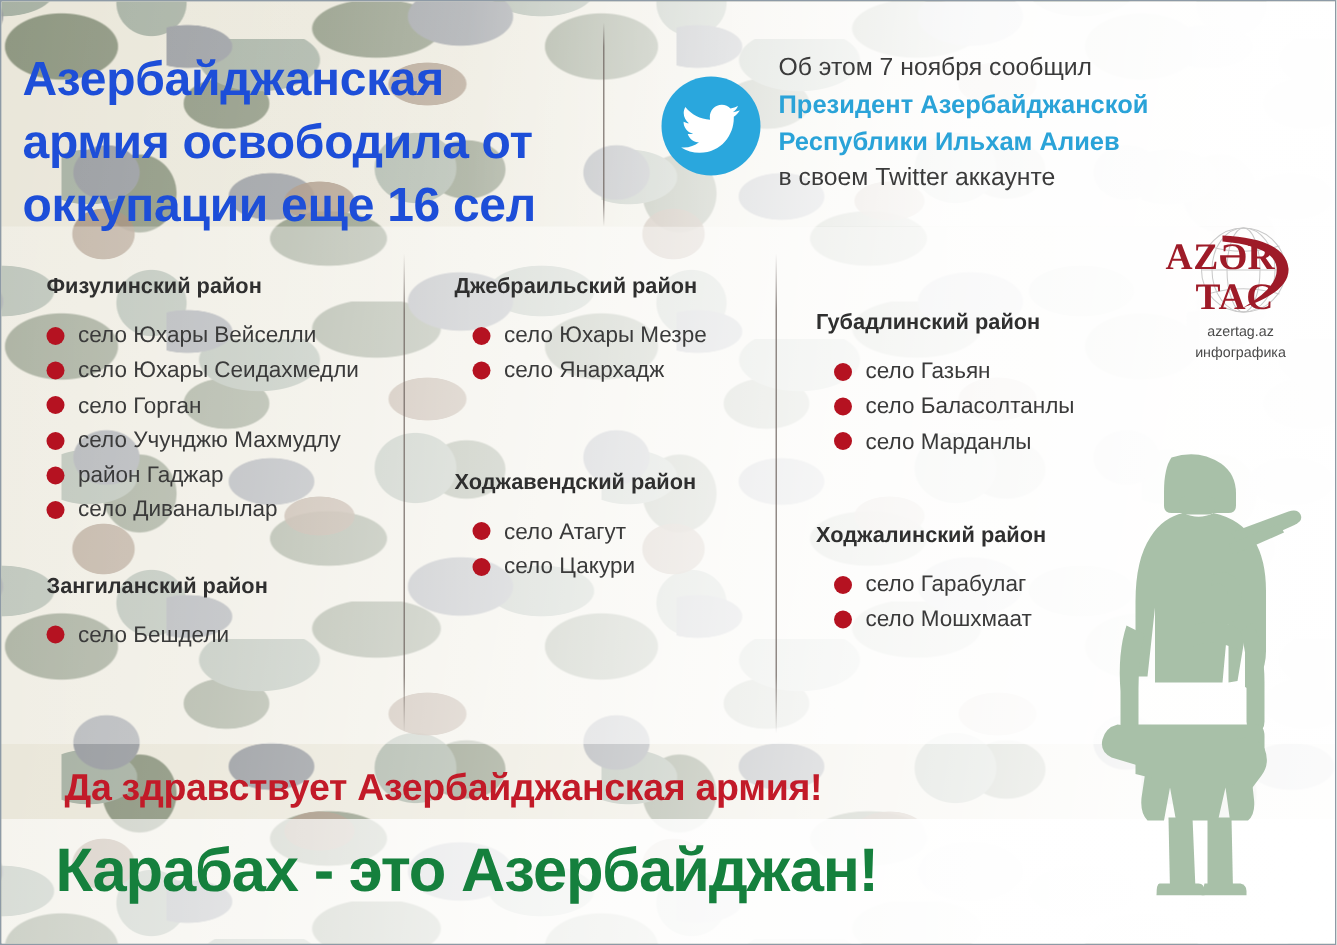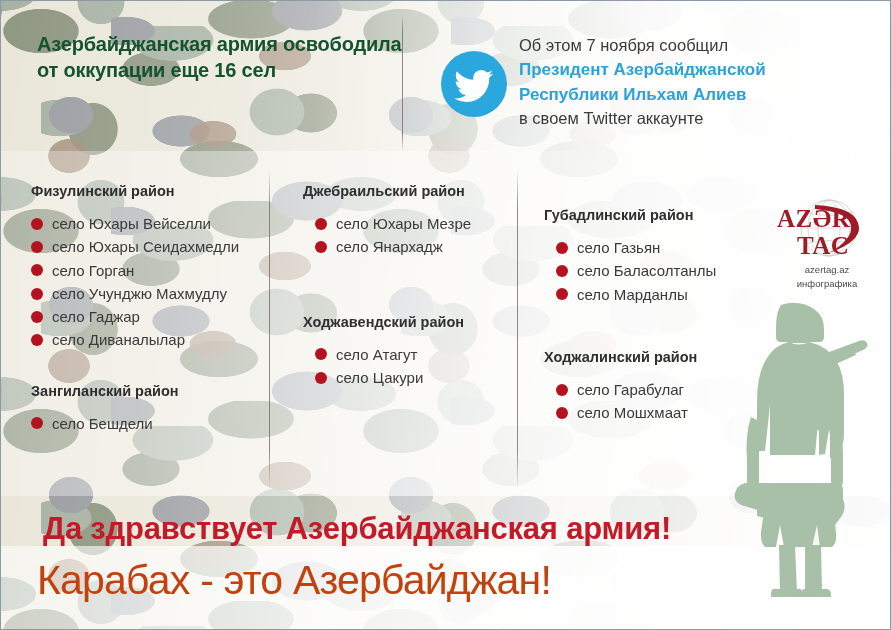--- a/index.html
+++ b/index.html
@@ -111,27 +111,27 @@
     background: linear-gradient(90deg,
       rgba(255,255,255,0.55) 0%,
       rgba(255,255,255,0.80) 40%,
       rgba(255,255,255,0.95) 75%,
       rgba(255,255,255,0.99) 100%);
   }
 
   
   .headline {
     position: absolute;
-    left: 36px;
+    left: 14px;
     top: 30px;
     width: 370px;
-    font-size: 20px;
+    font-size: 32px;
     font-weight: bold;
     line-height: 1.32;
-    color: #14532d;
+    color: #1d4ed8;
     letter-spacing: -0.2px;
   }
   .twitter-icon {
     position: absolute;
     left: 437px;
     top: 47px;
     width: 72px;
     height: 72px;
   }
   .tweet-block {
@@ -198,21 +198,21 @@
   .col2 .bullet, .col3 .bullet { margin-left: 12px; }
 
   
   .logo {
     position: absolute;
     left: 770px;
     top: 148px;
     width: 112px;
     text-align: center;
   }
-  .logo-mark { position: relative; width: 112px; height: 66px; margin-top: 48px; }
+  .logo-mark { position: relative; width: 112px; height: 66px; }
   .logo-sub {
     font-size: 9.5px;
     color: #4a4a4a;
     line-height: 1.35;
     margin-top: 1px;
   }
 
   
   .soldier {
     position: absolute;
@@ -220,33 +220,33 @@
     top: 296px;
     width: 150px;
     height: 300px;
   }
 
   
   .slogan-red {
     position: absolute;
     left: 42px;
     top: 510px;
-    font-size: 31px;
+    font-size: 25px;
     font-weight: bold;
     color: #c21a28;
     letter-spacing: -0.2px;
     white-space: nowrap;
   }
   .slogan-big {
     position: absolute;
     left: 36px;
     top: 556px;
     font-size: 41px;
-    font-weight: normal;
-    color: #c2410c;
+    font-weight: bold;
+    color: #15803d;
     letter-spacing: -0.8px;
     white-space: nowrap;
   }
 </style>
 </head>
 <body>
 
 <div id="poster">
 
   <div class="camo-base">
@@ -316,21 +316,21 @@
         <li class="village">
             <span class="bullet"></span>
             <span>село Горган</span>
           </li>
         <li class="village">
             <span class="bullet"></span>
             <span>село Учунджю Махмудлу</span>
           </li>
         <li class="village">
             <span class="bullet"></span>
-            <span>село Гаджар</span>
+            <span>район Гаджар</span>
           </li>
         <li class="village">
             <span class="bullet"></span>
             <span>село Диваналылар</span>
           </li>
       </ul>
     </div>
     <div class="district" style="margin-top:32px">
       <div class="district-title">Зангиланский район</div>
       <ul class="village-list">

